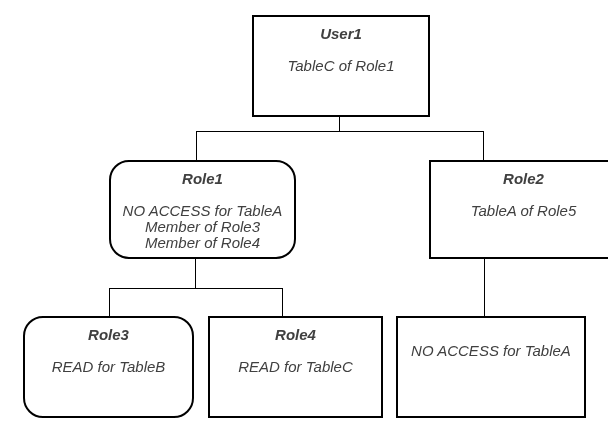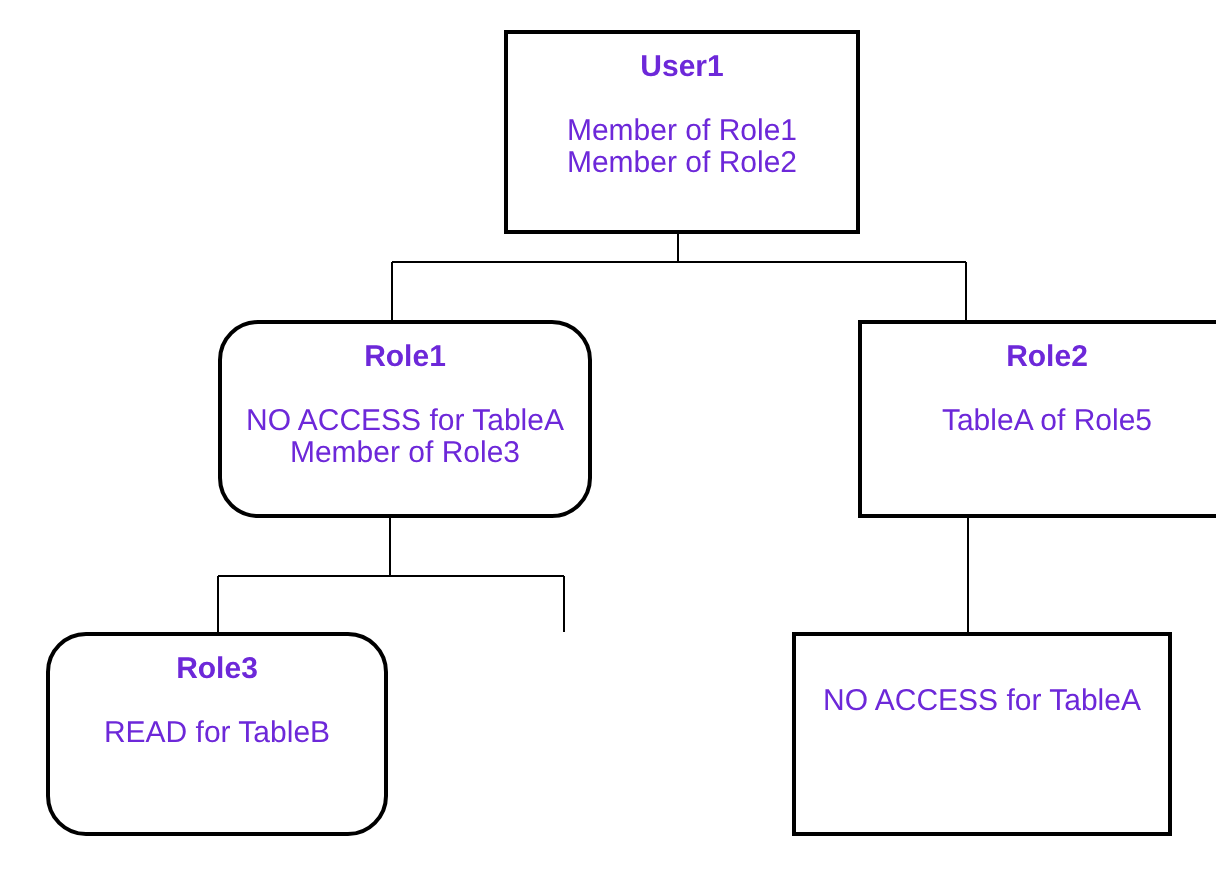--- a/index.html
+++ b/index.html
@@ -6,22 +6,23 @@
     margin: 0;
     padding: 0;
     background: #ffffff;
   }
   .canvas {
     position: relative;
     width: 608px;
     height: 436px;
     background: #ffffff;
     font-family: "Liberation Sans", sans-serif;
-    color: #6d28d9;
+    color: #404040;
     overflow: hidden;
+    font-style: italic;
   }
   .connectors {
     position: absolute;
     left: 0;
     top: 0;
     width: 608px;
     height: 436px;
   }
   .node {
     position: absolute;
@@ -70,47 +71,53 @@
     <line x1="109" y1="288" x2="282" y2="288" stroke="#000000" stroke-width="1"></line>
     <line x1="109" y1="288" x2="109" y2="316" stroke="#000000" stroke-width="1"></line>
     <line x1="282" y1="288" x2="282" y2="316" stroke="#000000" stroke-width="1"></line>
 
     <line x1="484" y1="259" x2="484" y2="316" stroke="#000000" stroke-width="1"></line>
   </svg>
 
   <div class="node n-user1">
     <div class="node-title">User1</div>
     <div class="node-body">
-      <div class="node-line">Member of Role1</div>
-      <div class="node-line">Member of Role2</div>
+      <div class="node-line">TableC of Role1</div>
     </div>
   </div>
 
   <div class="node n-role1">
     <div class="node-title">Role1</div>
     <div class="node-body">
       <div class="node-line">NO ACCESS for TableA</div>
       <div class="node-line">Member of Role3</div>
+      <div class="node-line">Member of Role4</div>
     </div>
   </div>
 
   <div class="node n-role2">
     <div class="node-title">Role2</div>
     <div class="node-body">
       <div class="node-line">TableA of Role5</div>
     </div>
   </div>
 
   <div class="node n-role3">
     <div class="node-title">Role3</div>
     <div class="node-body">
       <div class="node-line">READ for TableB</div>
     </div>
   </div>
 
+  <div class="node n-role4">
+    <div class="node-title">Role4</div>
+    <div class="node-body">
+      <div class="node-line">READ for TableC</div>
+    </div>
+  </div>
 
   <div class="node n-role5">
     <div class="node-body">
       <div class="node-line">NO ACCESS for TableA</div>
     </div>
   </div>
 
 </div>
 
 </body></html>

